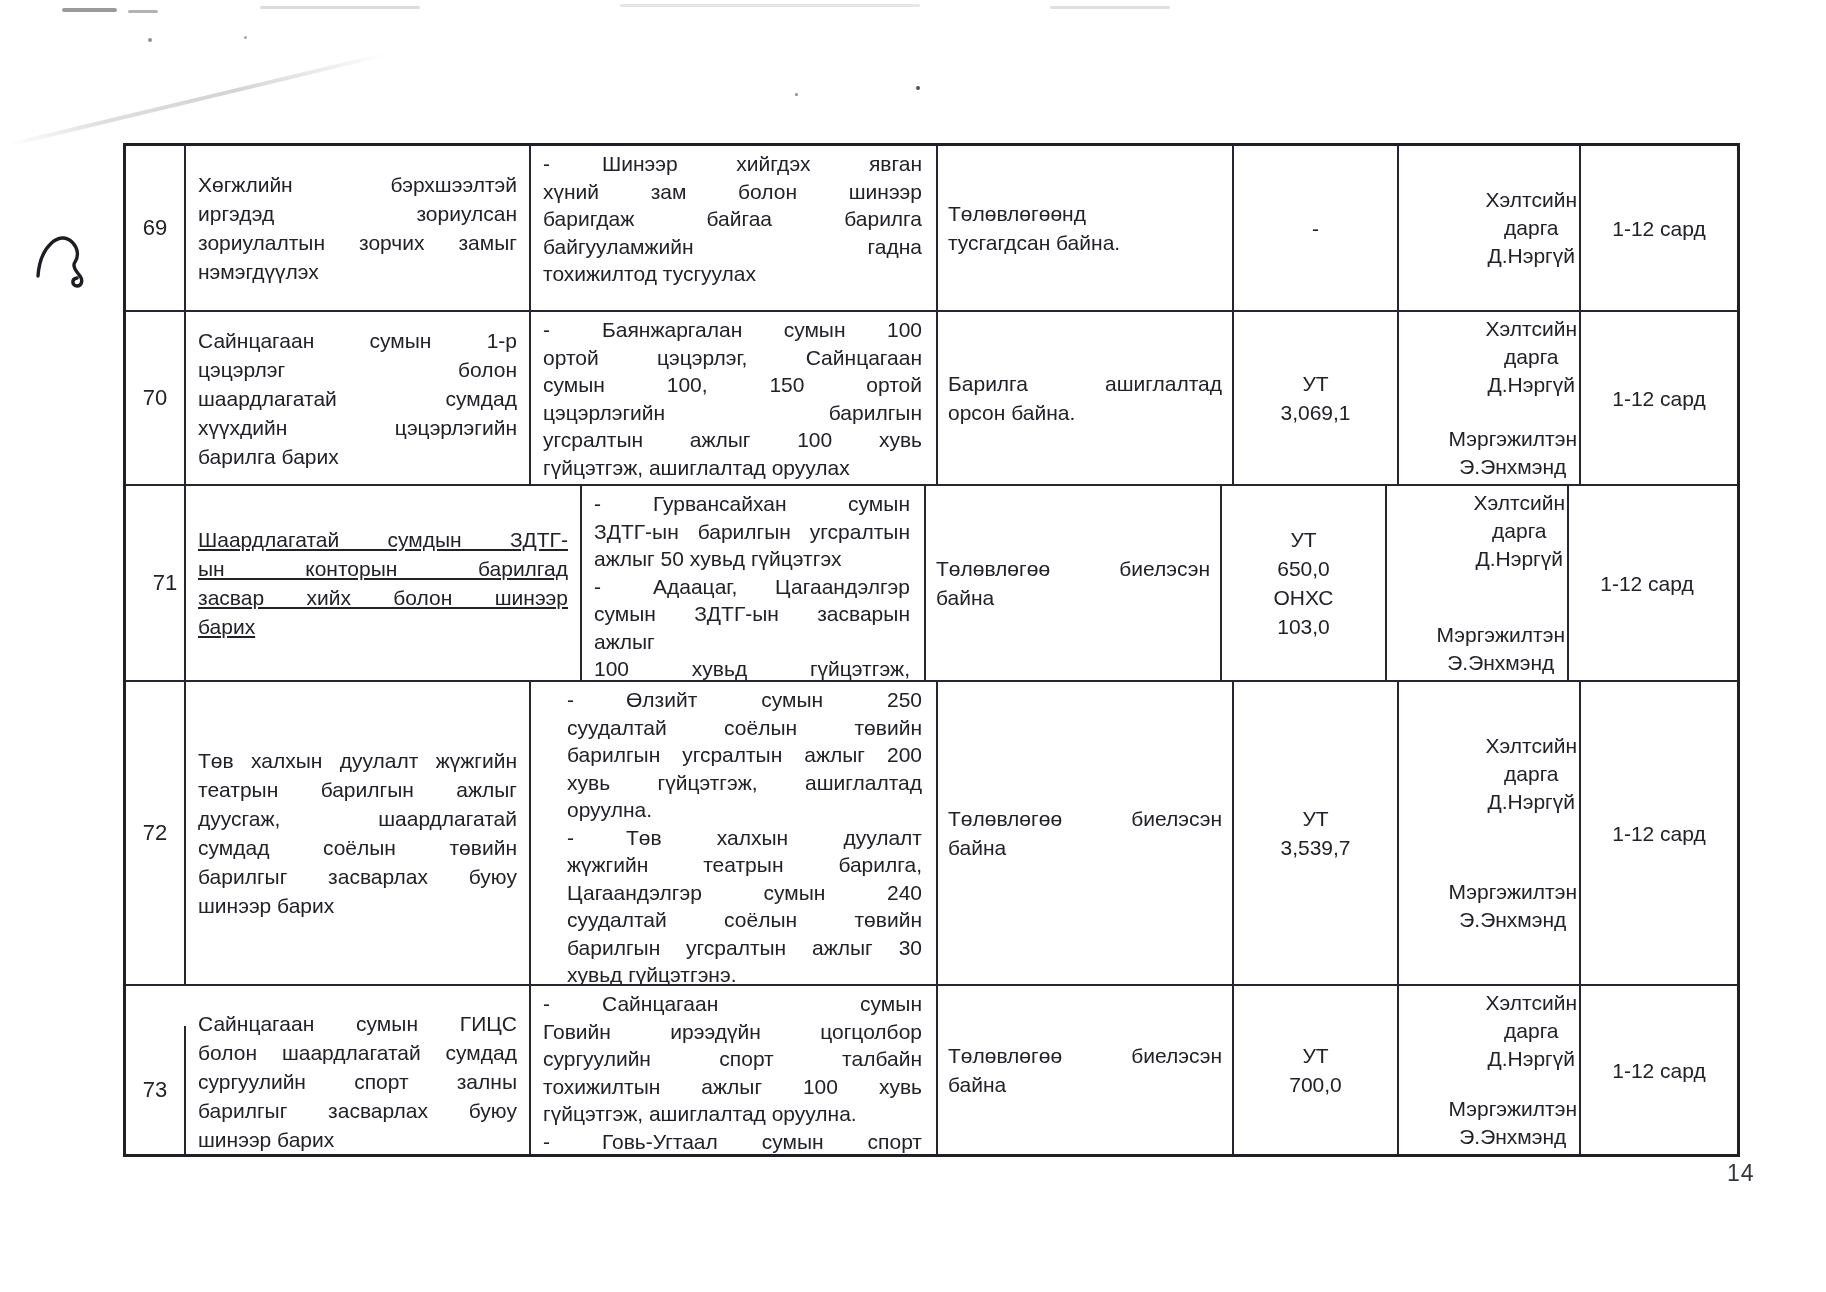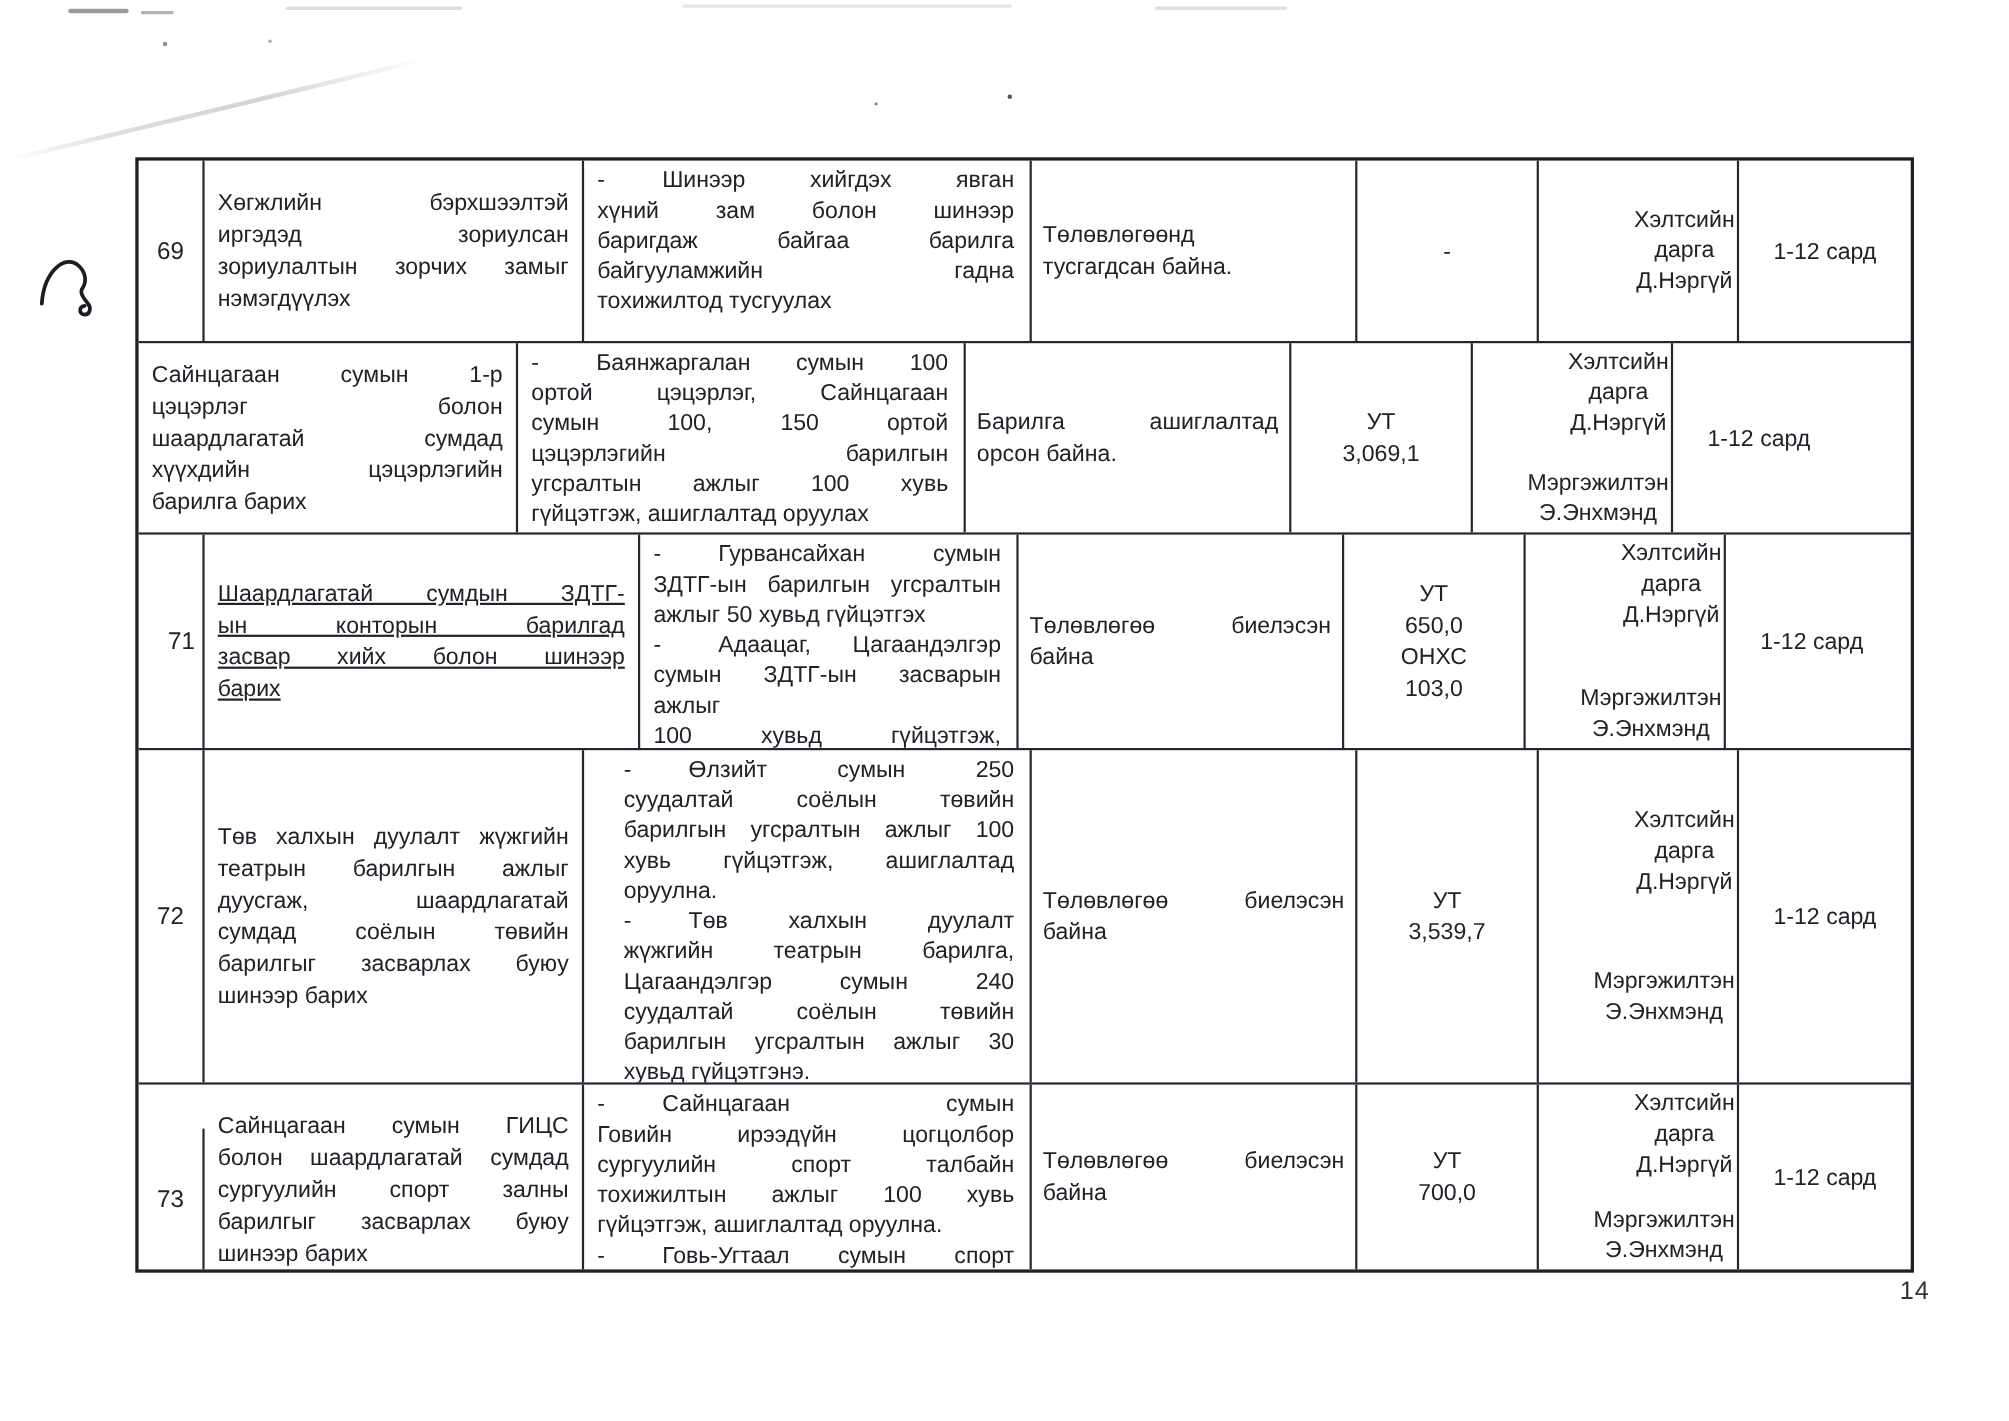--- a/index.html
+++ b/index.html
@@ -116,20 +116,23 @@
           <div>Хэлтсийн</div>
           <div>дарга</div>
           <div>Д.Нэргүй</div>
         </div>
       </div>
       <div class="cell c-period" style="width: 156px;">
         <div>1-12 сард</div>
       </div>
     </div>
     <div class="trow" style="height: 172px;">
+      <div class="cell c-no" style="width: 60px;">
+        <div>70</div>
+      </div>
       <div class="cell c-task" style="width: 345px;">
         <div class="para">
           <div class="ln jl">Сайнцагаан сумын 1-р</div>
           <div class="ln jl">цэцэрлэг болон</div>
           <div class="ln jl">шаардлагатай сумдад</div>
           <div class="ln jl">хүүхдийн цэцэрлэгийн</div>
           <div class="ln">барилга барих</div>
         </div>
       </div>
       <div class="cell c-desc" style="width: 407px;">
@@ -230,21 +233,21 @@
           <div class="ln jl">дуусгаж, шаардлагатай</div>
           <div class="ln jl">сумдад соёлын төвийн</div>
           <div class="ln jl">барилгыг засварлах буюу</div>
           <div class="ln">шинээр барих</div>
         </div>
       </div>
       <div class="cell c-desc" style="width: 407px; padding-left: 36px;">
         <div class="para">
           <div class="ln jl"><div style="display: inline;">-</div><div class="tab" style="display: inline-block;"></div>Өлзийт сумын 250</div>
           <div class="ln jl">суудалтай соёлын төвийн</div>
-          <div class="ln jl">барилгын угсралтын ажлыг 100</div>
+          <div class="ln jl">барилгын угсралтын ажлыг 200</div>
           <div class="ln jl">хувь гүйцэтгэж, ашиглалтад</div>
           <div class="ln">оруулна.</div>
         </div>
         <div class="para">
           <div class="ln jl"><div style="display: inline;">-</div><div class="tab" style="display: inline-block;"></div>Төв халхын дуулалт</div>
           <div class="ln jl">жүжгийн театрын барилга,</div>
           <div class="ln jl">Цагаандэлгэр сумын 240</div>
           <div class="ln jl">суудалтай соёлын төвийн</div>
           <div class="ln jl">барилгын угсралтын ажлыг 30</div>
           <div class="ln">хувьд гүйцэтгэнэ.</div>

